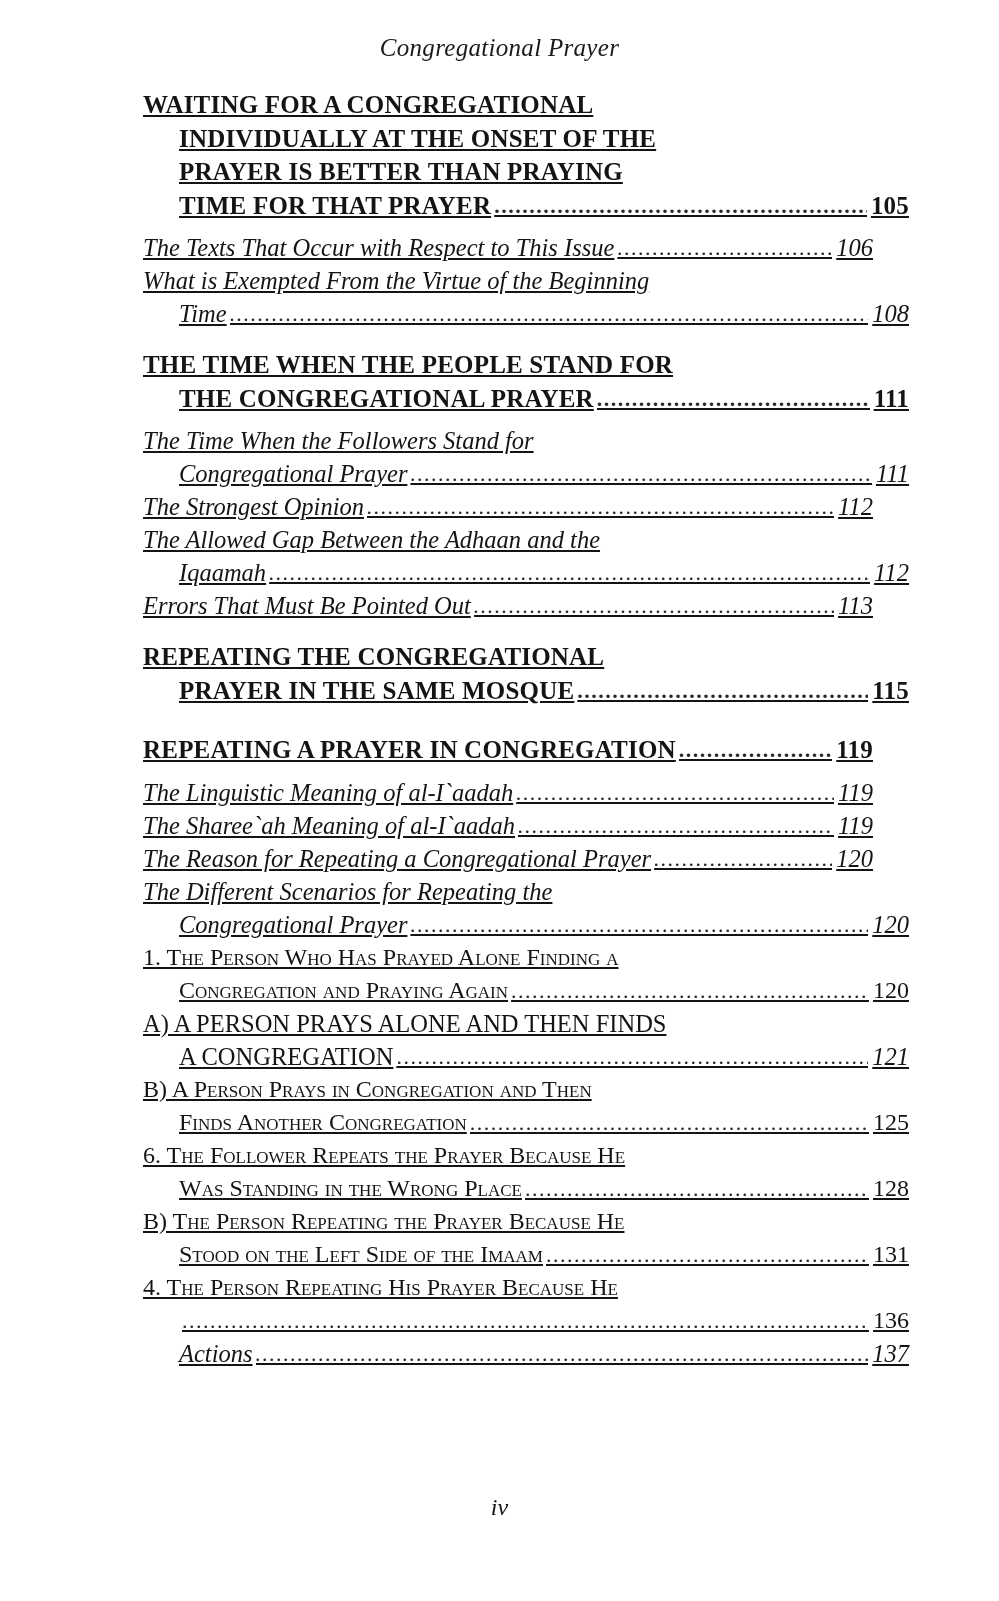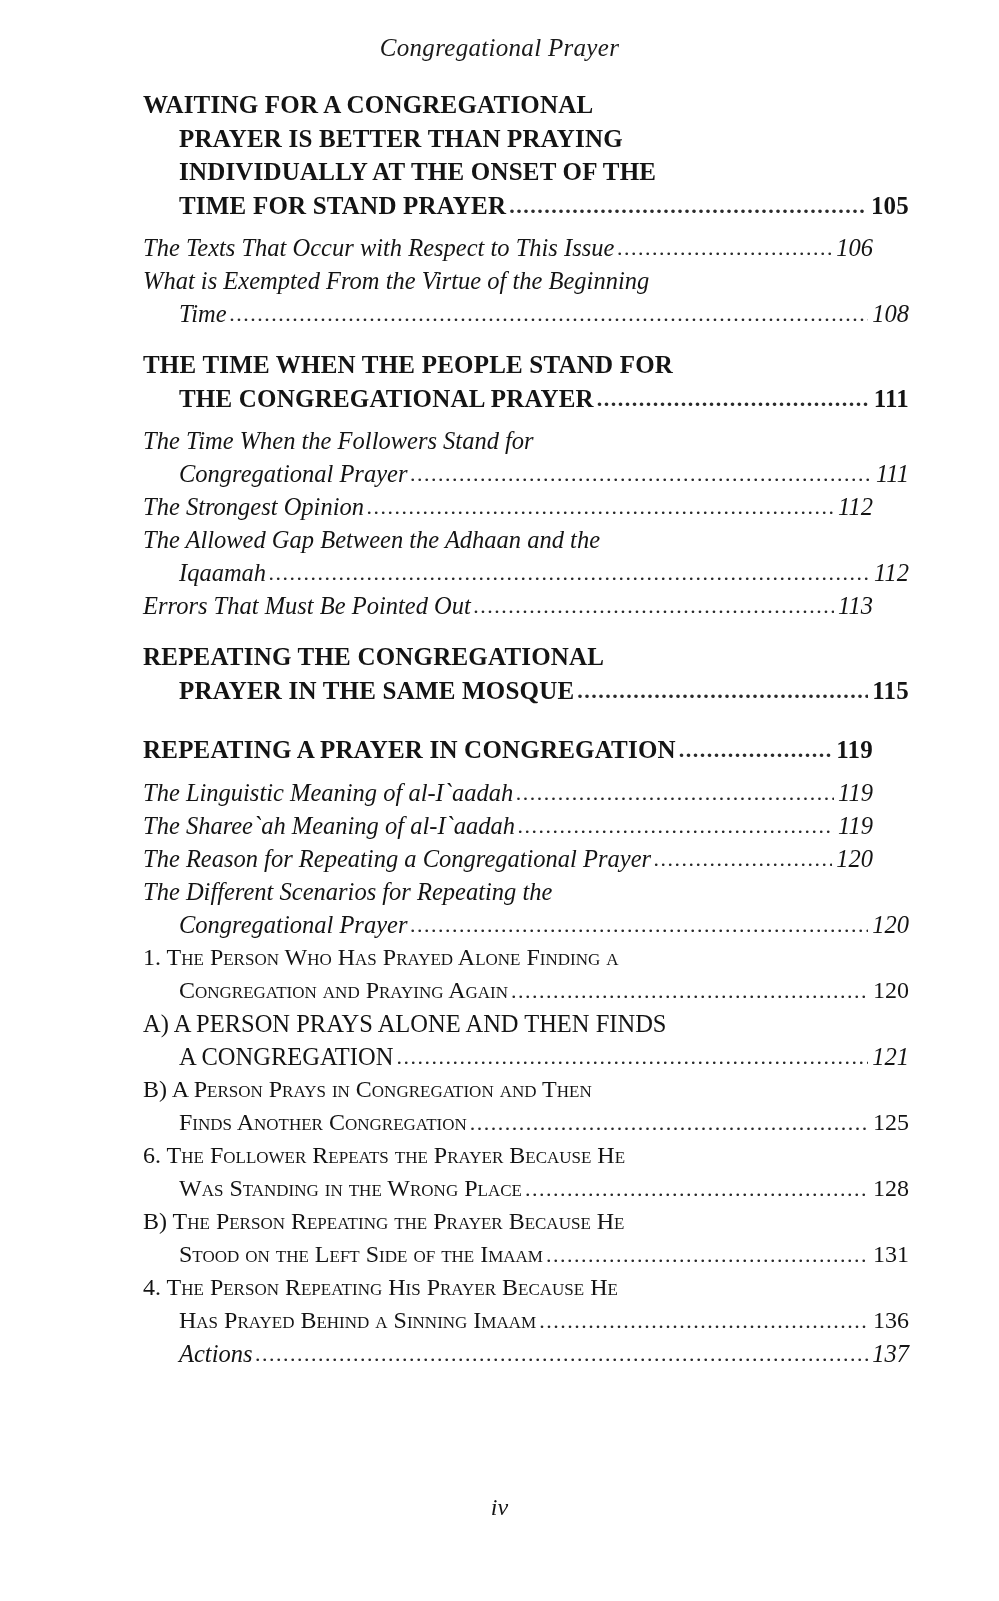--- a/index.html
+++ b/index.html
@@ -66,20 +66,21 @@
   }
   .caps-plain {
     font-size: 24.5px;
     line-height: 33px;
   }
 
   .line {
     display: flex;
     align-items: center;
     width: 100%;
+    text-decoration: underline;
   }
   .line .txt {
     white-space: pre;
   }
   .line .leader {
     flex: 1 1 auto;
     overflow: hidden;
     white-space: nowrap;
     margin: 0 2px 0 3px;
     letter-spacing: 1.5px;
@@ -116,27 +117,27 @@
 <div class="page">
 
   <div class="running-head">Congregational Prayer</div>
 
   <div class="toc" id="toc-root">
       <div class="entry major">
         <div class="line">
           <span class="txt">WAITING FOR A CONGREGATIONAL</span>
         </div>
         <div class="line indent1">
+          <span class="txt">INDIVIDUALLY AT THE ONSET OF THE</span>
+        </div>
+        <div class="line indent1">
           <span class="txt">PRAYER IS BETTER THAN PRAYING</span>
         </div>
         <div class="line indent1">
-          <span class="txt">INDIVIDUALLY AT THE ONSET OF THE</span>
-        </div>
-        <div class="line indent1">
-          <span class="txt">TIME FOR STAND PRAYER</span>
+          <span class="txt">TIME FOR THAT PRAYER</span>
           <span class="leader">........................................................................................................................................................................................................</span>
           <span class="pg bold">105</span>
         </div>
       </div>
       <div class="gap-s"></div>
       <div class="entry minor">
         <div class="line">
           <span class="txt">The Texts That Occur with Respect to This Issue</span>
           <span class="leader">........................................................................................................................................................................................................</span>
           <span class="pg ital">106</span>
@@ -297,21 +298,20 @@
           <span class="txt">Stood on the Left Side of the Imaam</span>
           <span class="leader">........................................................................................................................................................................................................</span>
           <span class="pg plain">131</span>
         </div>
       </div>
       <div class="entry smallcaps">
         <div class="line">
           <span class="txt">4. The Person Repeating His Prayer Because He</span>
         </div>
         <div class="line indent1">
-          <span class="txt">Has Prayed Behind a Sinning Imaam</span>
           <span class="leader">........................................................................................................................................................................................................</span>
           <span class="pg plain">136</span>
         </div>
       </div>
       <div class="entry minor">
         <div class="line indent1">
           <span class="txt">Actions</span>
           <span class="leader">........................................................................................................................................................................................................</span>
           <span class="pg ital">137</span>
         </div>

